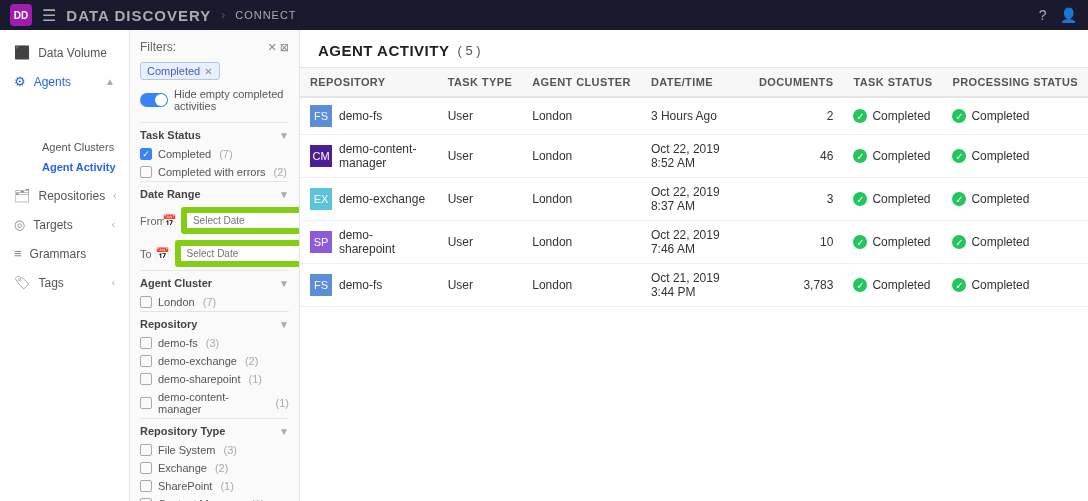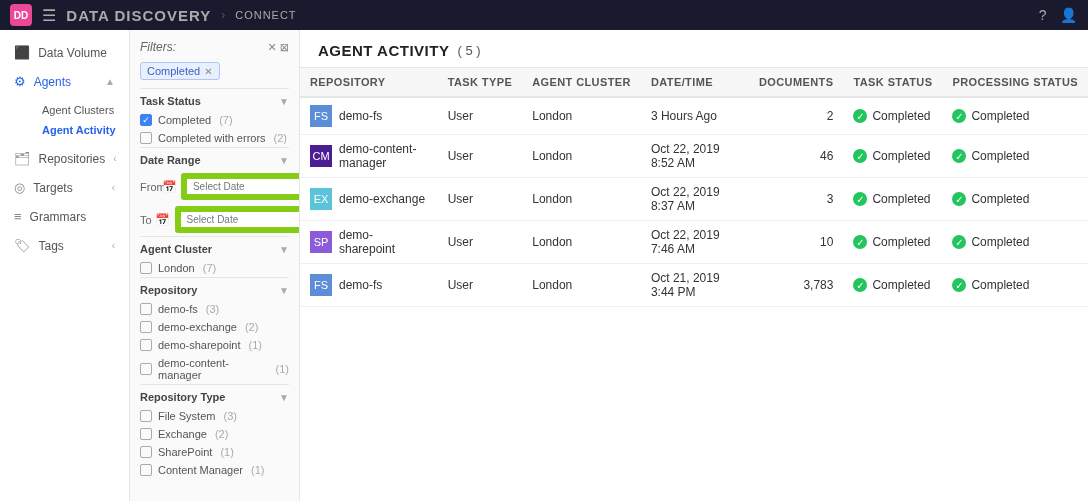--- a/index.html
+++ b/index.html
@@ -1,45 +1,45 @@
 <!DOCTYPE html>
 <html><head>
   <meta charset="utf-8">
   <style>
     * { box-sizing: border-box; margin: 0; padding: 0; }
     body { font-family: -apple-system, BlinkMacSystemFont, 'Segoe UI', sans-serif; font-size: 12px; background: #fff; color: #333; display: flex; height: 501px; overflow: hidden; }
 
     
     .top-bar { position: absolute; top: 0; left: 0; right: 0; height: 30px; background: #1a1a2e; display: flex; align-items: center; padding: 0 10px; gap: 10px; z-index: 10; }
-    .top-bar-logo { width: 22px; height: 22px; background: #ec4899; border-radius: 4px; display: flex; align-items: center; justify-content: center; color: #fff; font-weight: bold; font-size: 10px; }
+    .top-bar-logo { width: 22px; height: 22px; background: #a21caf; border-radius: 4px; display: flex; align-items: center; justify-content: center; color: #fff; font-weight: bold; font-size: 10px; }
     .top-bar-menu { color: #aaa; font-size: 16px; cursor: pointer; }
     .top-bar-title { color: #aaa; font-size: 15px; font-weight: 600; letter-spacing: 1px; text-transform: uppercase; text-align: right; }
     .top-bar-sep { color: #555; }
     .top-bar-sub { color: #aaa; font-size: 11px; letter-spacing: 1px; text-transform: uppercase; }
     .top-bar-right { margin-left: auto; display: flex; gap: 14px; align-items: center; }
     .top-bar-icon { color: #aaa; font-size: 14px; cursor: pointer; }
 
     
     .main-layout { display: flex; margin-top: 30px; width: 100%; height: 471px; }
 
     
     .sidebar { width: 130px; background: #fff; border-right: 1px solid #e5e5e5; display: flex; flex-direction: column; padding-top: 8px; flex-shrink: 0; }
     .sidebar-item { display: flex; align-items: center; gap: 8px; padding: 7px 14px; cursor: pointer; color: #555; font-size: 12px; }
     .sidebar-item.active { color: #2563eb; }
     .sidebar-item .icon { font-size: 13px; color: #888; }
     .sidebar-item.active .icon { color: #2563eb; }
-    .sidebar-sub { padding: 4px 0 4px 32px; display: flex; flex-direction: column; }
+    .sidebar-sub { padding: 4px 0 4px 32px; display: flex; flex-direction: column; margin-top: 37px; }
     .sidebar-sub-item { padding: 4px 10px; cursor: pointer; color: #555; font-size: 11px; }
     .sidebar-sub-item.active { color: #2563eb; font-weight: 600; }
     .sidebar-item .chevron { margin-left: auto; font-size: 10px; color: #aaa; }
 
     
     .filter-panel { width: 170px; border-right: 1px solid #e5e5e5; padding: 10px 10px; overflow-y: auto; background: #fafafa; flex-shrink: 0; }
     .filter-header { display: flex; align-items: center; justify-content: space-between; margin-bottom: 8px; }
-    .filter-header-label { font-size: 12px; color: #666; font-weight: 500; font-style: italic; }
+    .filter-header-label { font-size: 12px; color: #666; font-weight: 500; }
     .filter-clear-btn { font-size: 11px; color: #888; cursor: pointer; display: flex; align-items: center; gap: 2px; }
     .filter-tag { background: #e8f0ff; border: 1px solid #b0c4f8; border-radius: 3px; padding: 2px 6px; font-size: 11px; color: #3b5fc0; display: inline-flex; align-items: center; gap: 4px; margin-bottom: 8px; }
     .filter-tag-x { cursor: pointer; color: #888; font-size: 10px; }
     .toggle-row { display: flex; align-items: center; gap: 6px; margin-bottom: 10px; }
     .toggle { width: 28px; height: 14px; background: #3b82f6; border-radius: 7px; position: relative; cursor: pointer; flex-shrink: 0; }
     .toggle-dot { width: 12px; height: 12px; background: #fff; border-radius: 50%; position: absolute; top: 1px; right: 1px; }
     .toggle-label { font-size: 11px; color: #555; }
     .filter-section-header { display: flex; align-items: center; justify-content: space-between; padding: 6px 0 4px; border-top: 1px solid #e5e5e5; cursor: pointer; }
     .filter-section-title { font-size: 11px; font-weight: 600; color: #444; }
     .filter-section-chev { font-size: 10px; color: #aaa; }
@@ -135,20 +135,26 @@
     <div class="filter-header">
       <span class="filter-header-label">Filters:</span>
       <span class="filter-clear-btn">✕ ⊠</span>
     </div>
     <div>
       <span class="filter-tag">
         <span>Completed</span>
         <span class="filter-tag-x">✕</span>
       </span>
     </div>
+    <div class="toggle-row">
+      <div class="toggle">
+        <div class="toggle-dot"></div>
+      </div>
+      <span class="toggle-label">Hide empty completed activities</span>
+    </div>
 
     <div class="filter-section-header">
       <span class="filter-section-title">Task Status</span>
       <span class="filter-section-chev">▼</span>
     </div>
     <div>
       <div class="filter-row">
         <div class="filter-checkbox checked">✓</div>
         <span class="filter-row-label">Completed</span>
         <span class="filter-row-count">(7)</span>

